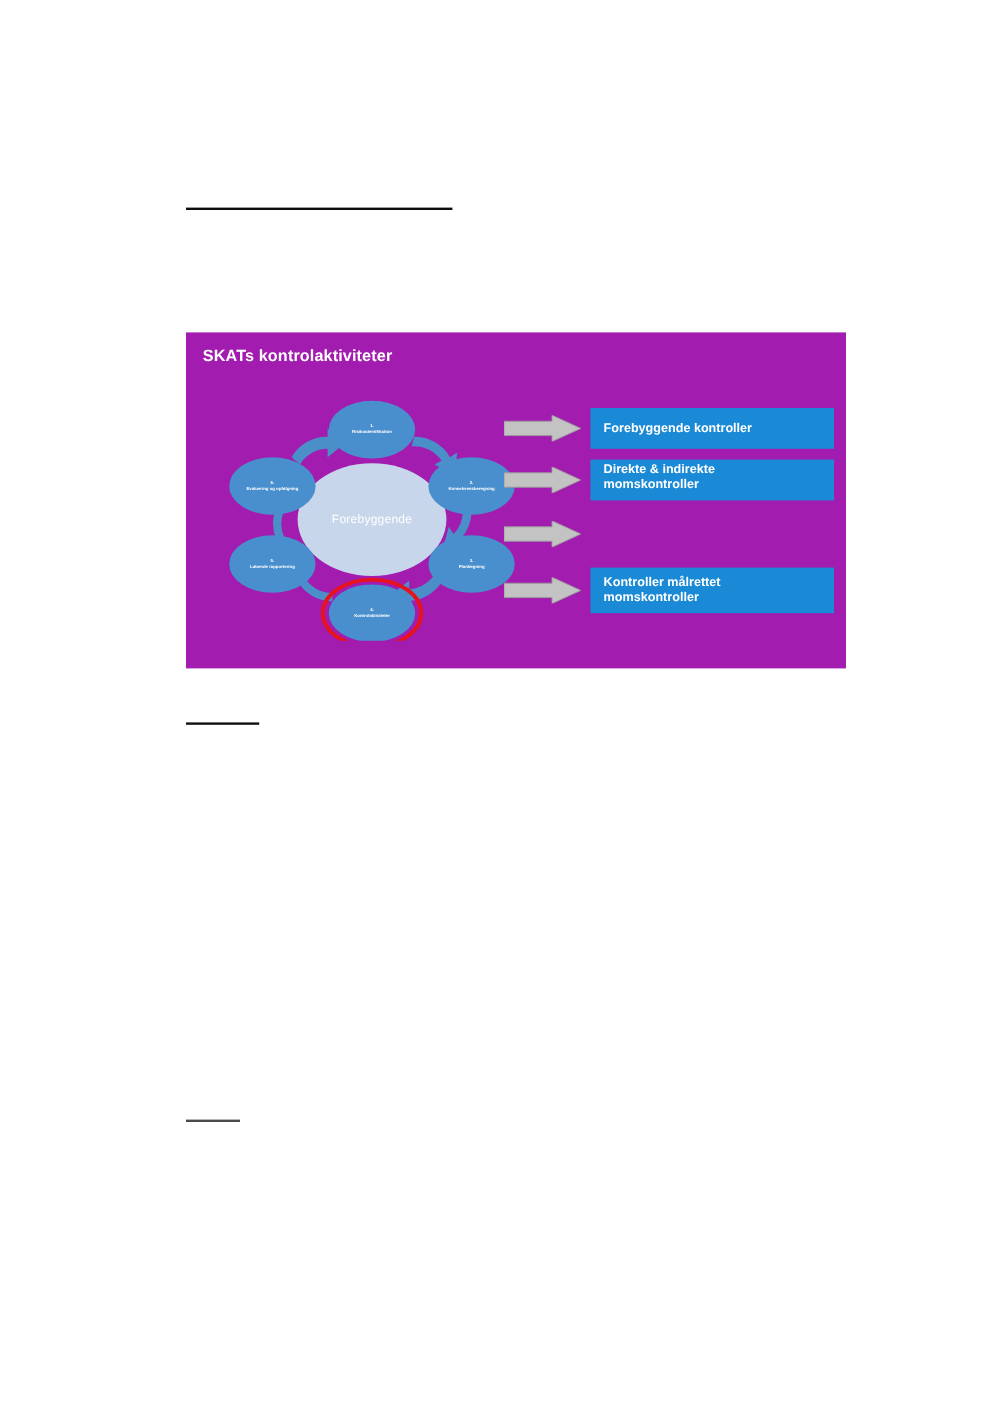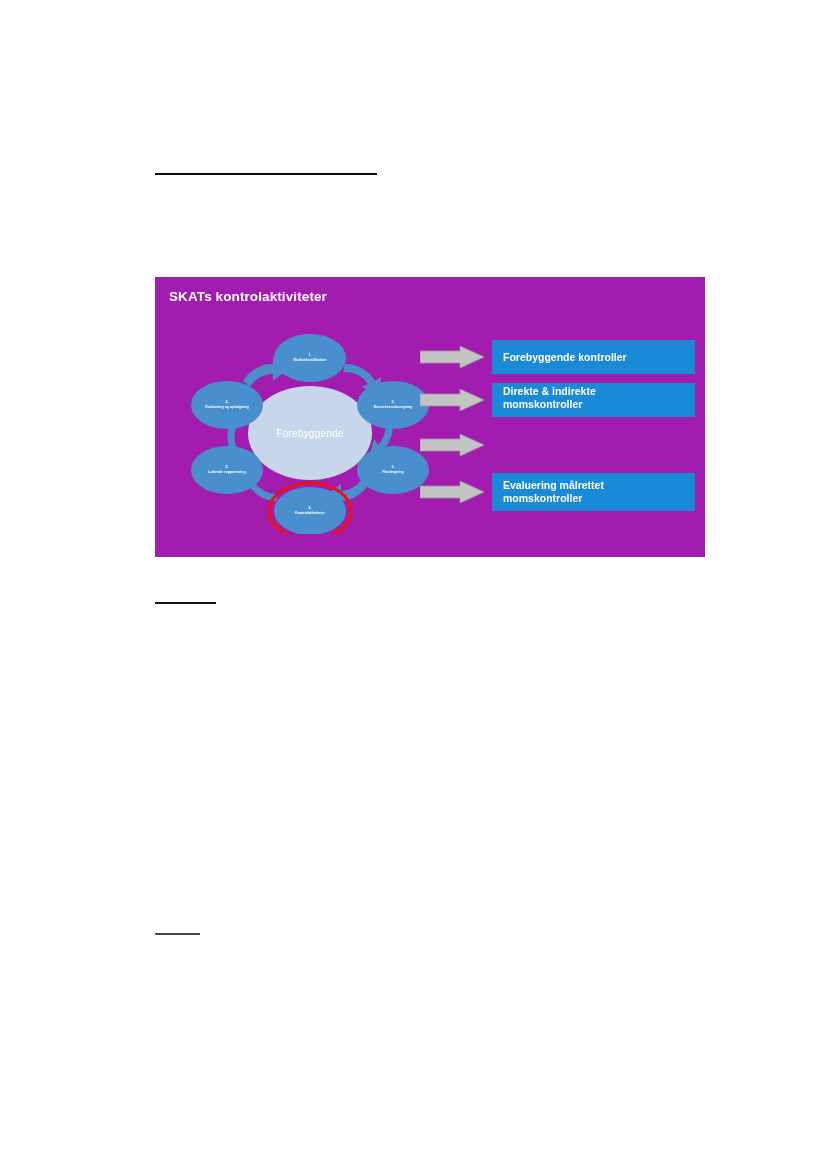--- a/index.html
+++ b/index.html
@@ -214,18 +214,18 @@
     </span>
   </div>
 
   <div class="row" id="row-3">
     <span class="arrow-wrap">
       <svg class="arrow-svg" width="64" height="22" viewBox="0 0 64 22">
         <path d="M0 5 H40 V0 L64 11 L40 22 V17 H0 Z" fill="#c3c3c3" stroke="#9a9a9a" stroke-width="0.8"></path>
       </svg>
     </span>
     <div class="callout-box">
-      <span>Evaluering målrettet</span>
+      <span>Kontroller målrettet</span>
       <span>momskontroller</span>
     </div>
   </div>
 
 </div>
 
 </body></html>

